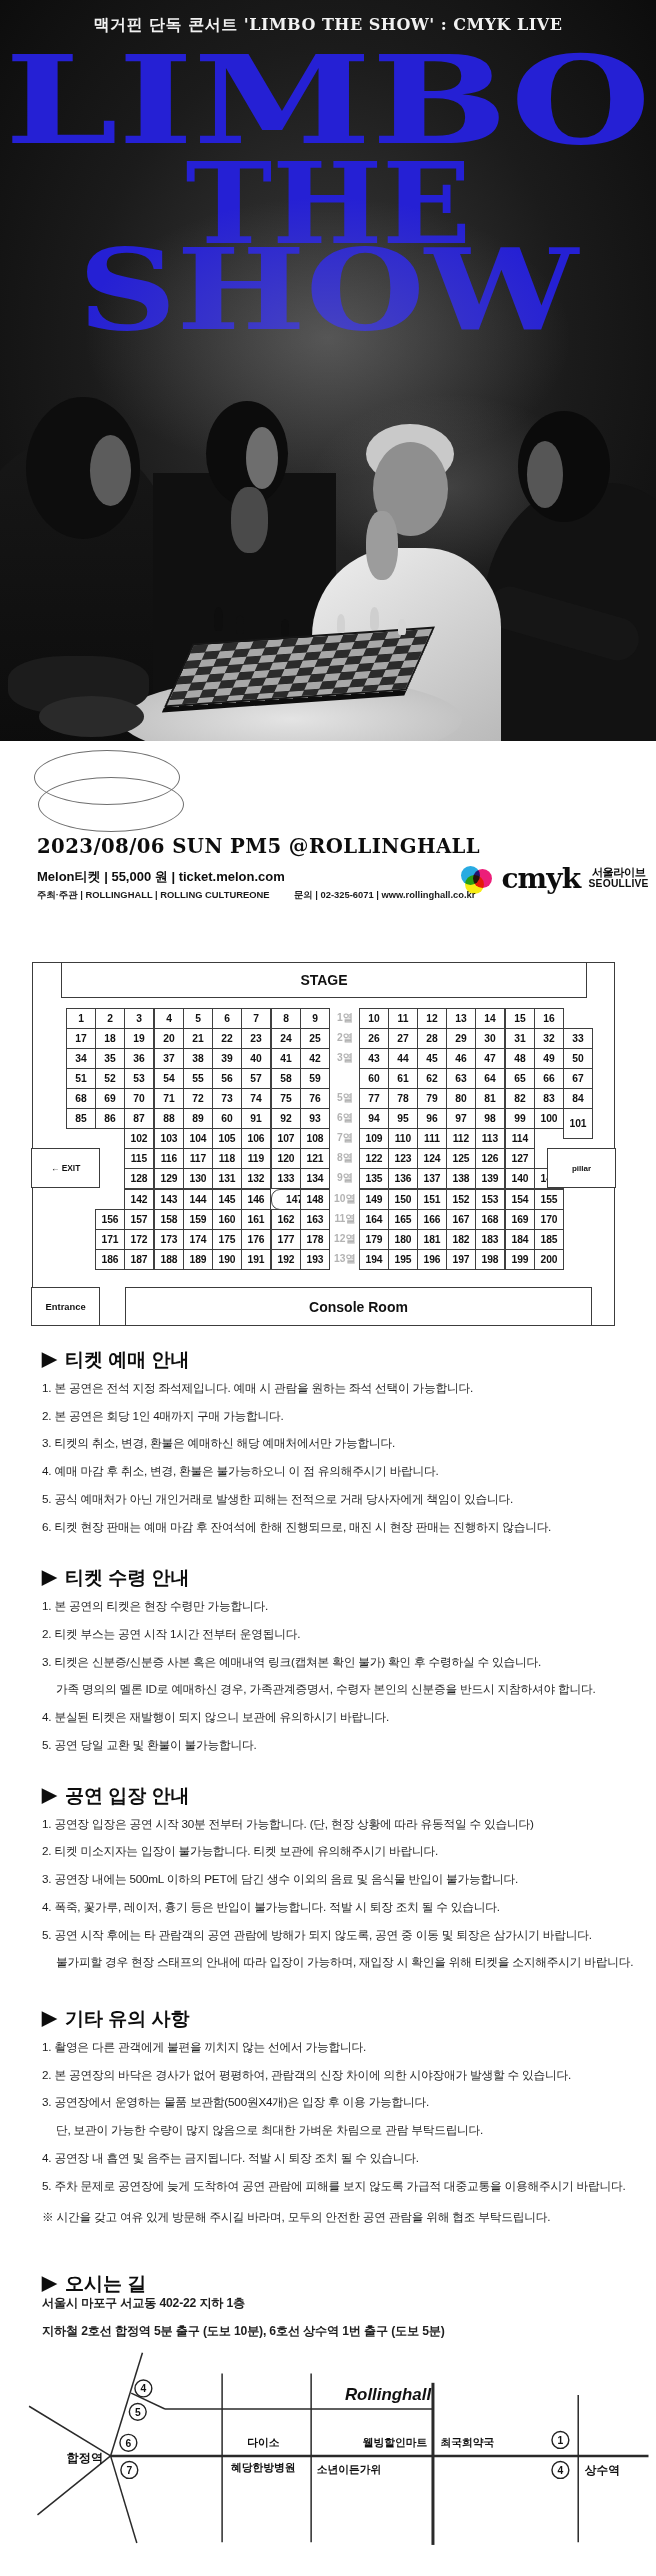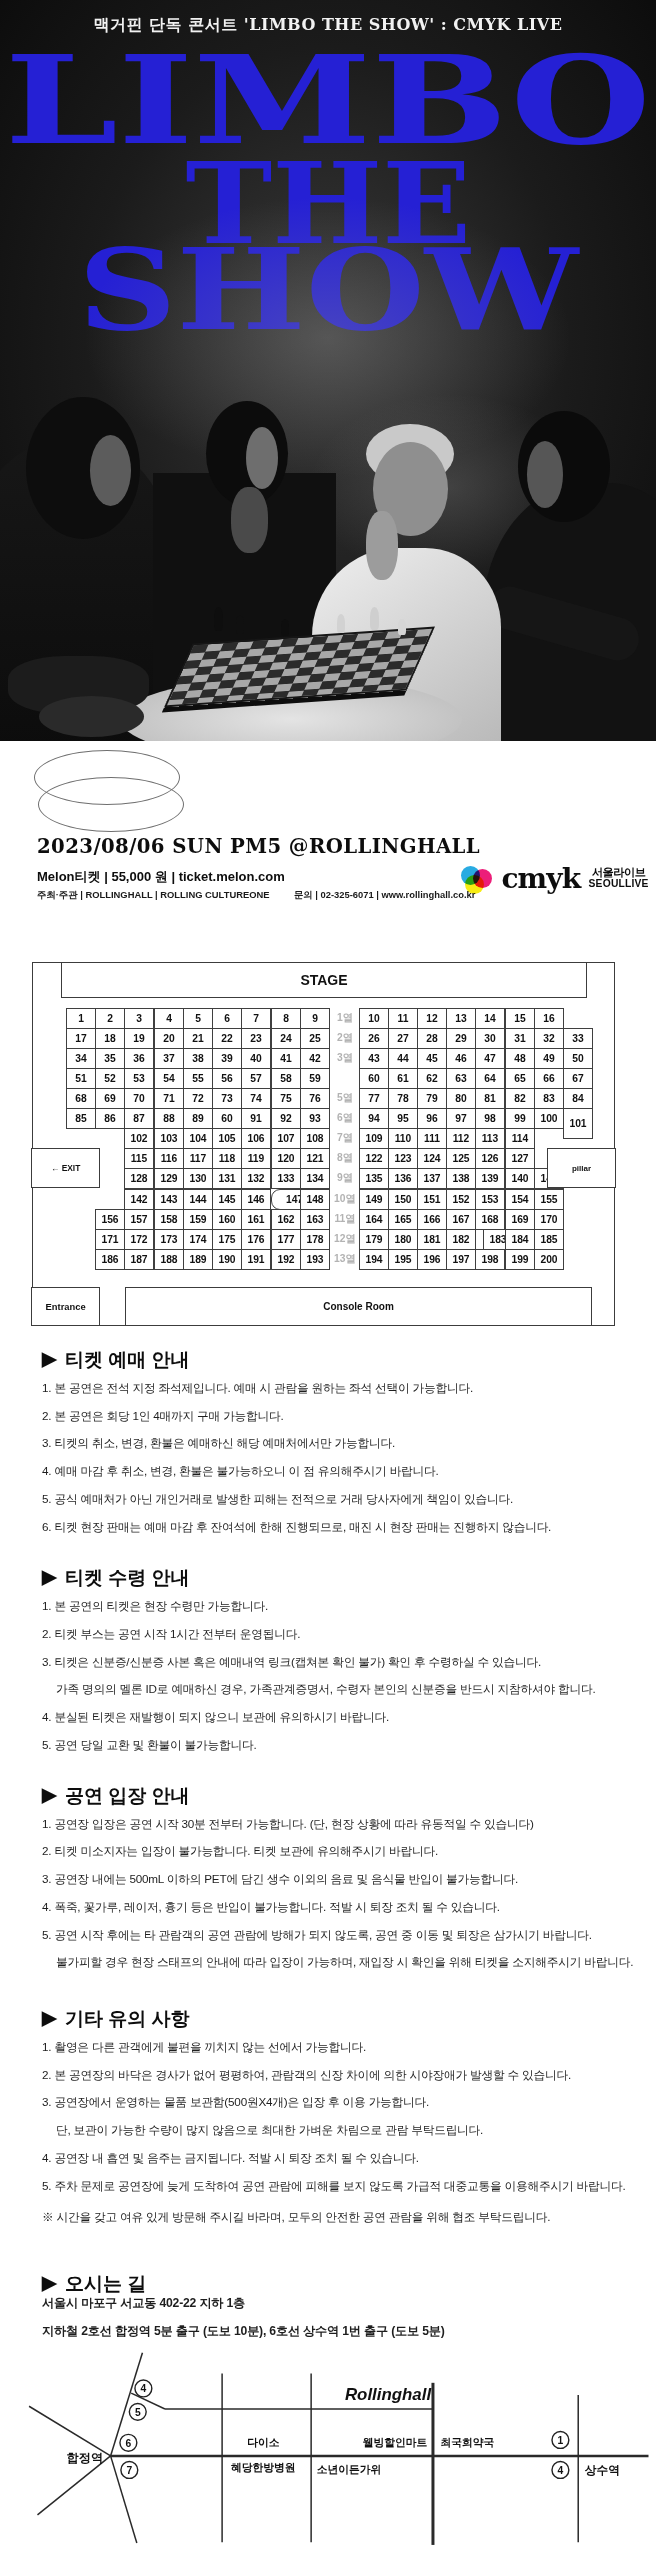--- a/index.html
+++ b/index.html
@@ -69,21 +69,21 @@
        display:flex;align-items:center;justify-content:center;font-weight:bold;font-size:14px;color:#111;}
   .seat{position:absolute;box-sizing:border-box;border:0.9px solid #3f3f3f;background:#fff;
        display:flex;align-items:center;justify-content:center;font-weight:bold;font-size:10.3px;color:#111;}
   .rowlab{position:absolute;width:32px;display:flex;align-items:center;justify-content:center;
        font-weight:bold;font-size:10.3px;color:#b3b3b3;}
   .mapbox{position:absolute;box-sizing:border-box;border:1.9px solid #3c3c3c;background:#fff;
        display:flex;align-items:center;justify-content:center;font-weight:bold;color:#111;}
   #exit-box{left:-1.9px;top:185px;width:69px;height:40px;font-size:8.4px;}
   #pillar-box{left:514px;top:185px;width:69px;height:40px;font-size:8px;}
   #entrance-box{left:-1.9px;top:324px;width:69px;height:39px;font-size:9.4px;}
-  #console-box{left:92px;top:324px;width:467px;height:39px;font-size:10px;}
+  #console-box{left:92px;top:324px;width:467px;height:39px;font-size:14px;}
   
   .sec-head{position:absolute;left:42px;font-weight:bold;font-size:19px;color:#0d0d0d;white-space:nowrap;}
   .sec-head .tri{display:inline-block;margin-right:8.4px;transform:translateY(-0.9px);}
   .sec-line{position:absolute;font-size:11.7px;color:#1e1e1e;white-space:nowrap;letter-spacing:-0.2px;}
   
   #dmap text{font-family:"Liberation Sans",sans-serif;}
   .mline{stroke:#2a2a2a;fill:none;}
 </style>
 </head>
 <body>
@@ -337,21 +337,21 @@
         <div class="seat" style="left: 150px; top: 266px; width: 30px; height: 21px;">174</div>
         <div class="seat" style="left: 179px; top: 266px; width: 30px; height: 21px;">175</div>
         <div class="seat" style="left: 208px; top: 266px; width: 30px; height: 21px;">176</div>
         <div class="seat" style="left: 238px; top: 266px; width: 30px; height: 21px;">177</div>
         <div class="seat" style="left: 267px; top: 266px; width: 30px; height: 21px;">178</div>
         <div class="rowlab" style="left: 296px; top: 266px; height: 20px;">12열</div>
         <div class="seat" style="left: 326px; top: 266px; width: 30px; height: 21px;">179</div>
         <div class="seat" style="left: 355px; top: 266px; width: 30px; height: 21px;">180</div>
         <div class="seat" style="left: 384px; top: 266px; width: 30px; height: 21px;">181</div>
         <div class="seat" style="left: 413px; top: 266px; width: 30px; height: 21px;">182</div>
-        <div class="seat" style="left: 442px; top: 266px; width: 30px; height: 21px; margin-left: 8px;">183</div>
+        <div class="seat" style="left: 442px; top: 266px; width: 30px; height: 21px;">183</div>
         <div class="seat" style="left: 472px; top: 266px; width: 30px; height: 21px;">184</div>
         <div class="seat" style="left: 501px; top: 266px; width: 30px; height: 21px;">185</div>
         <div class="seat" style="left: 62px; top: 286px; width: 30px; height: 21px;">186</div>
         <div class="seat" style="left: 91px; top: 286px; width: 30px; height: 21px;">187</div>
         <div class="seat" style="left: 121px; top: 286px; width: 30px; height: 21px;">188</div>
         <div class="seat" style="left: 150px; top: 286px; width: 30px; height: 21px;">189</div>
         <div class="seat" style="left: 179px; top: 286px; width: 30px; height: 21px;">190</div>
         <div class="seat" style="left: 208px; top: 286px; width: 30px; height: 21px;">191</div>
         <div class="seat" style="left: 238px; top: 286px; width: 30px; height: 21px;">192</div>
         <div class="seat" style="left: 267px; top: 286px; width: 30px; height: 21px;">193</div>

